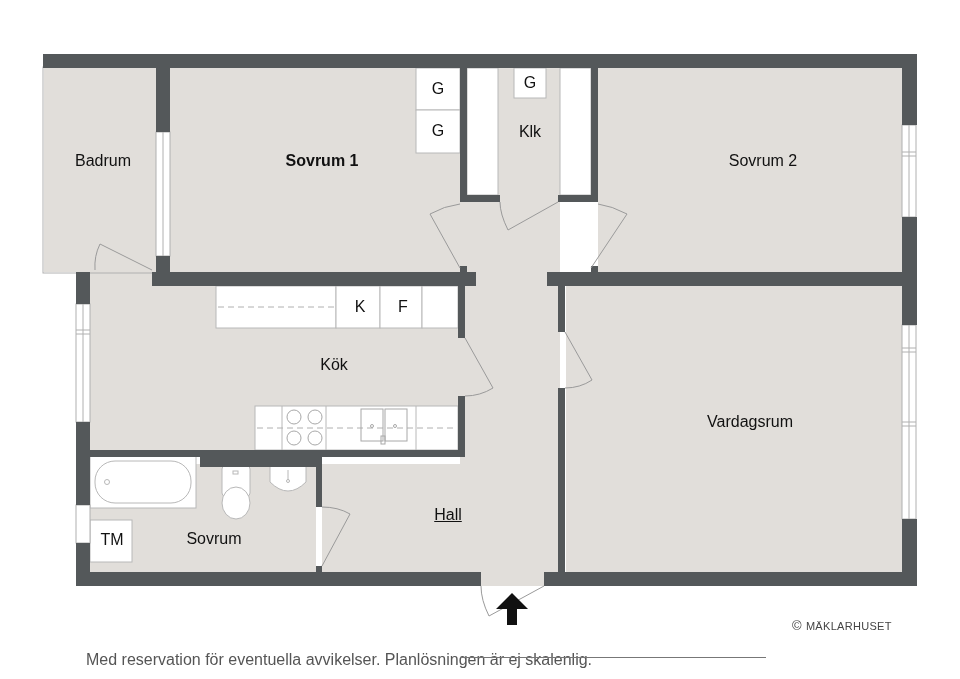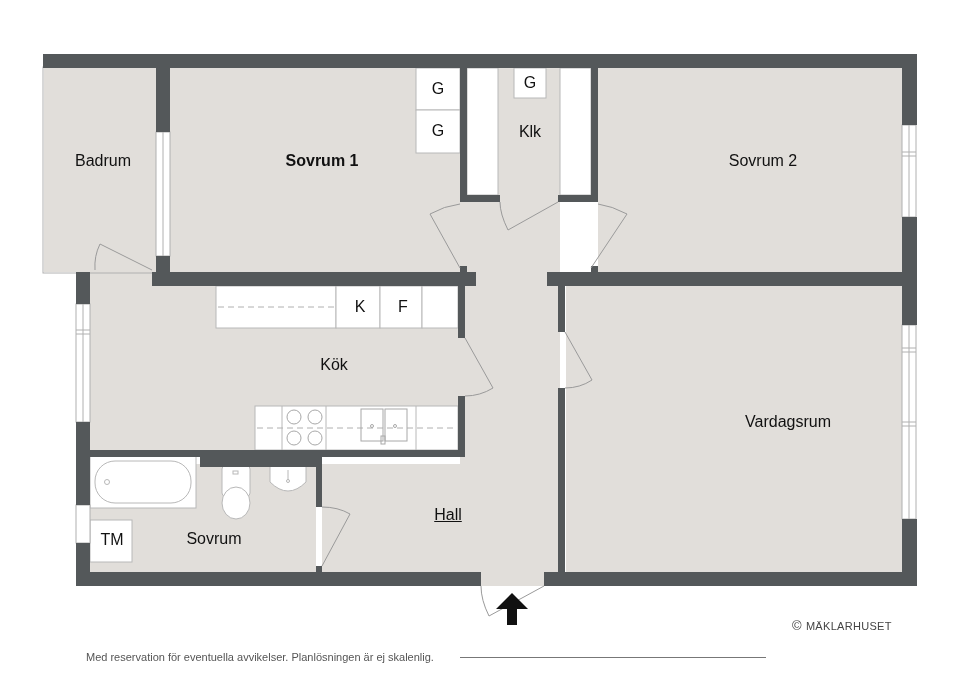--- a/index.html
+++ b/index.html
@@ -1,20 +1,20 @@
 <!DOCTYPE html>
 <html><head>
 <meta charset="utf-8">
 <style>
   html, body { margin: 0; padding: 0; background: #ffffff; }
   body { width: 960px; height: 679px; position: relative; overflow: hidden; font-family: "Liberation Sans", sans-serif; }
   #plan { position: absolute; left: 0; top: 0; width: 960px; height: 679px; }
   .room-label { position: absolute; transform: translate(-50%, -50%); font-family: "Liberation Sans", sans-serif; font-size: 16px; color: #111; white-space: nowrap; }
   .fixture-label { position: absolute; transform: translate(-50%, -50%); font-family: "Liberation Sans", sans-serif; font-size: 16px; color: #111; }
-  .footer-text { position: absolute; left: 86px; top: 651px; font-size: 11px; color: #555; white-space: nowrap; }
+  .footer-text { position: absolute; left: 86px; top: 651px; font-size: 16px; color: #555; white-space: nowrap; }
   .footer-line { position: absolute; left: 460px; top: 657px; width: 306px; height: 1px; background: #777; }
   .footer-brand { position: absolute; left: 792px; top: 618px; font-size: 11px; color: #444; white-space: nowrap; letter-spacing: 0.3px; }
   .footer-brand .copy { font-size: 13px; margin-right: 4px; }
 </style>
 </head>
 <body>
 
 <svg id="plan" viewBox="0 0 960 679" xmlns="http://www.w3.org/2000/svg">
 
   <g fill="#e1deda">
@@ -165,21 +165,21 @@
   <g fill="#111111">
     <polygon points="512,593 528,609 517,609 517,625 507,625 507,609 496,609"></polygon>
   </g>
 </svg>
 
 <div class="room-label" style="left:103px;top:161px;">Badrum</div>
 <div class="room-label" style="left:322px;top:161px;font-weight:bold;">Sovrum 1</div>
 <div class="room-label" style="left:530px;top:132px;">Klk</div>
 <div class="room-label" style="left:763px;top:161px;">Sovrum 2</div>
 <div class="room-label" style="left:302px;top:365px;margin-left:32px;">Kök</div>
-<div class="room-label" style="left:788px;top:422px;">Vardagsrum</div>
+<div class="room-label" style="left:750px;top:422px;">Vardagsrum</div>
 <div class="room-label" style="left:448px;top:515px;text-decoration:underline;">Hall</div>
 <div class="room-label" style="left:214px;top:539px;">Sovrum</div>
 
 <div class="fixture-label" style="left:438px;top:89px;">G</div>
 <div class="fixture-label" style="left:438px;top:131px;">G</div>
 <div class="fixture-label" style="left:530px;top:83px;">G</div>
 <div class="fixture-label" style="left:360px;top:307px;">K</div>
 <div class="fixture-label" style="left:403px;top:307px;">F</div>
 <div class="fixture-label" style="left:112px;top:540px;">TM</div>
 

